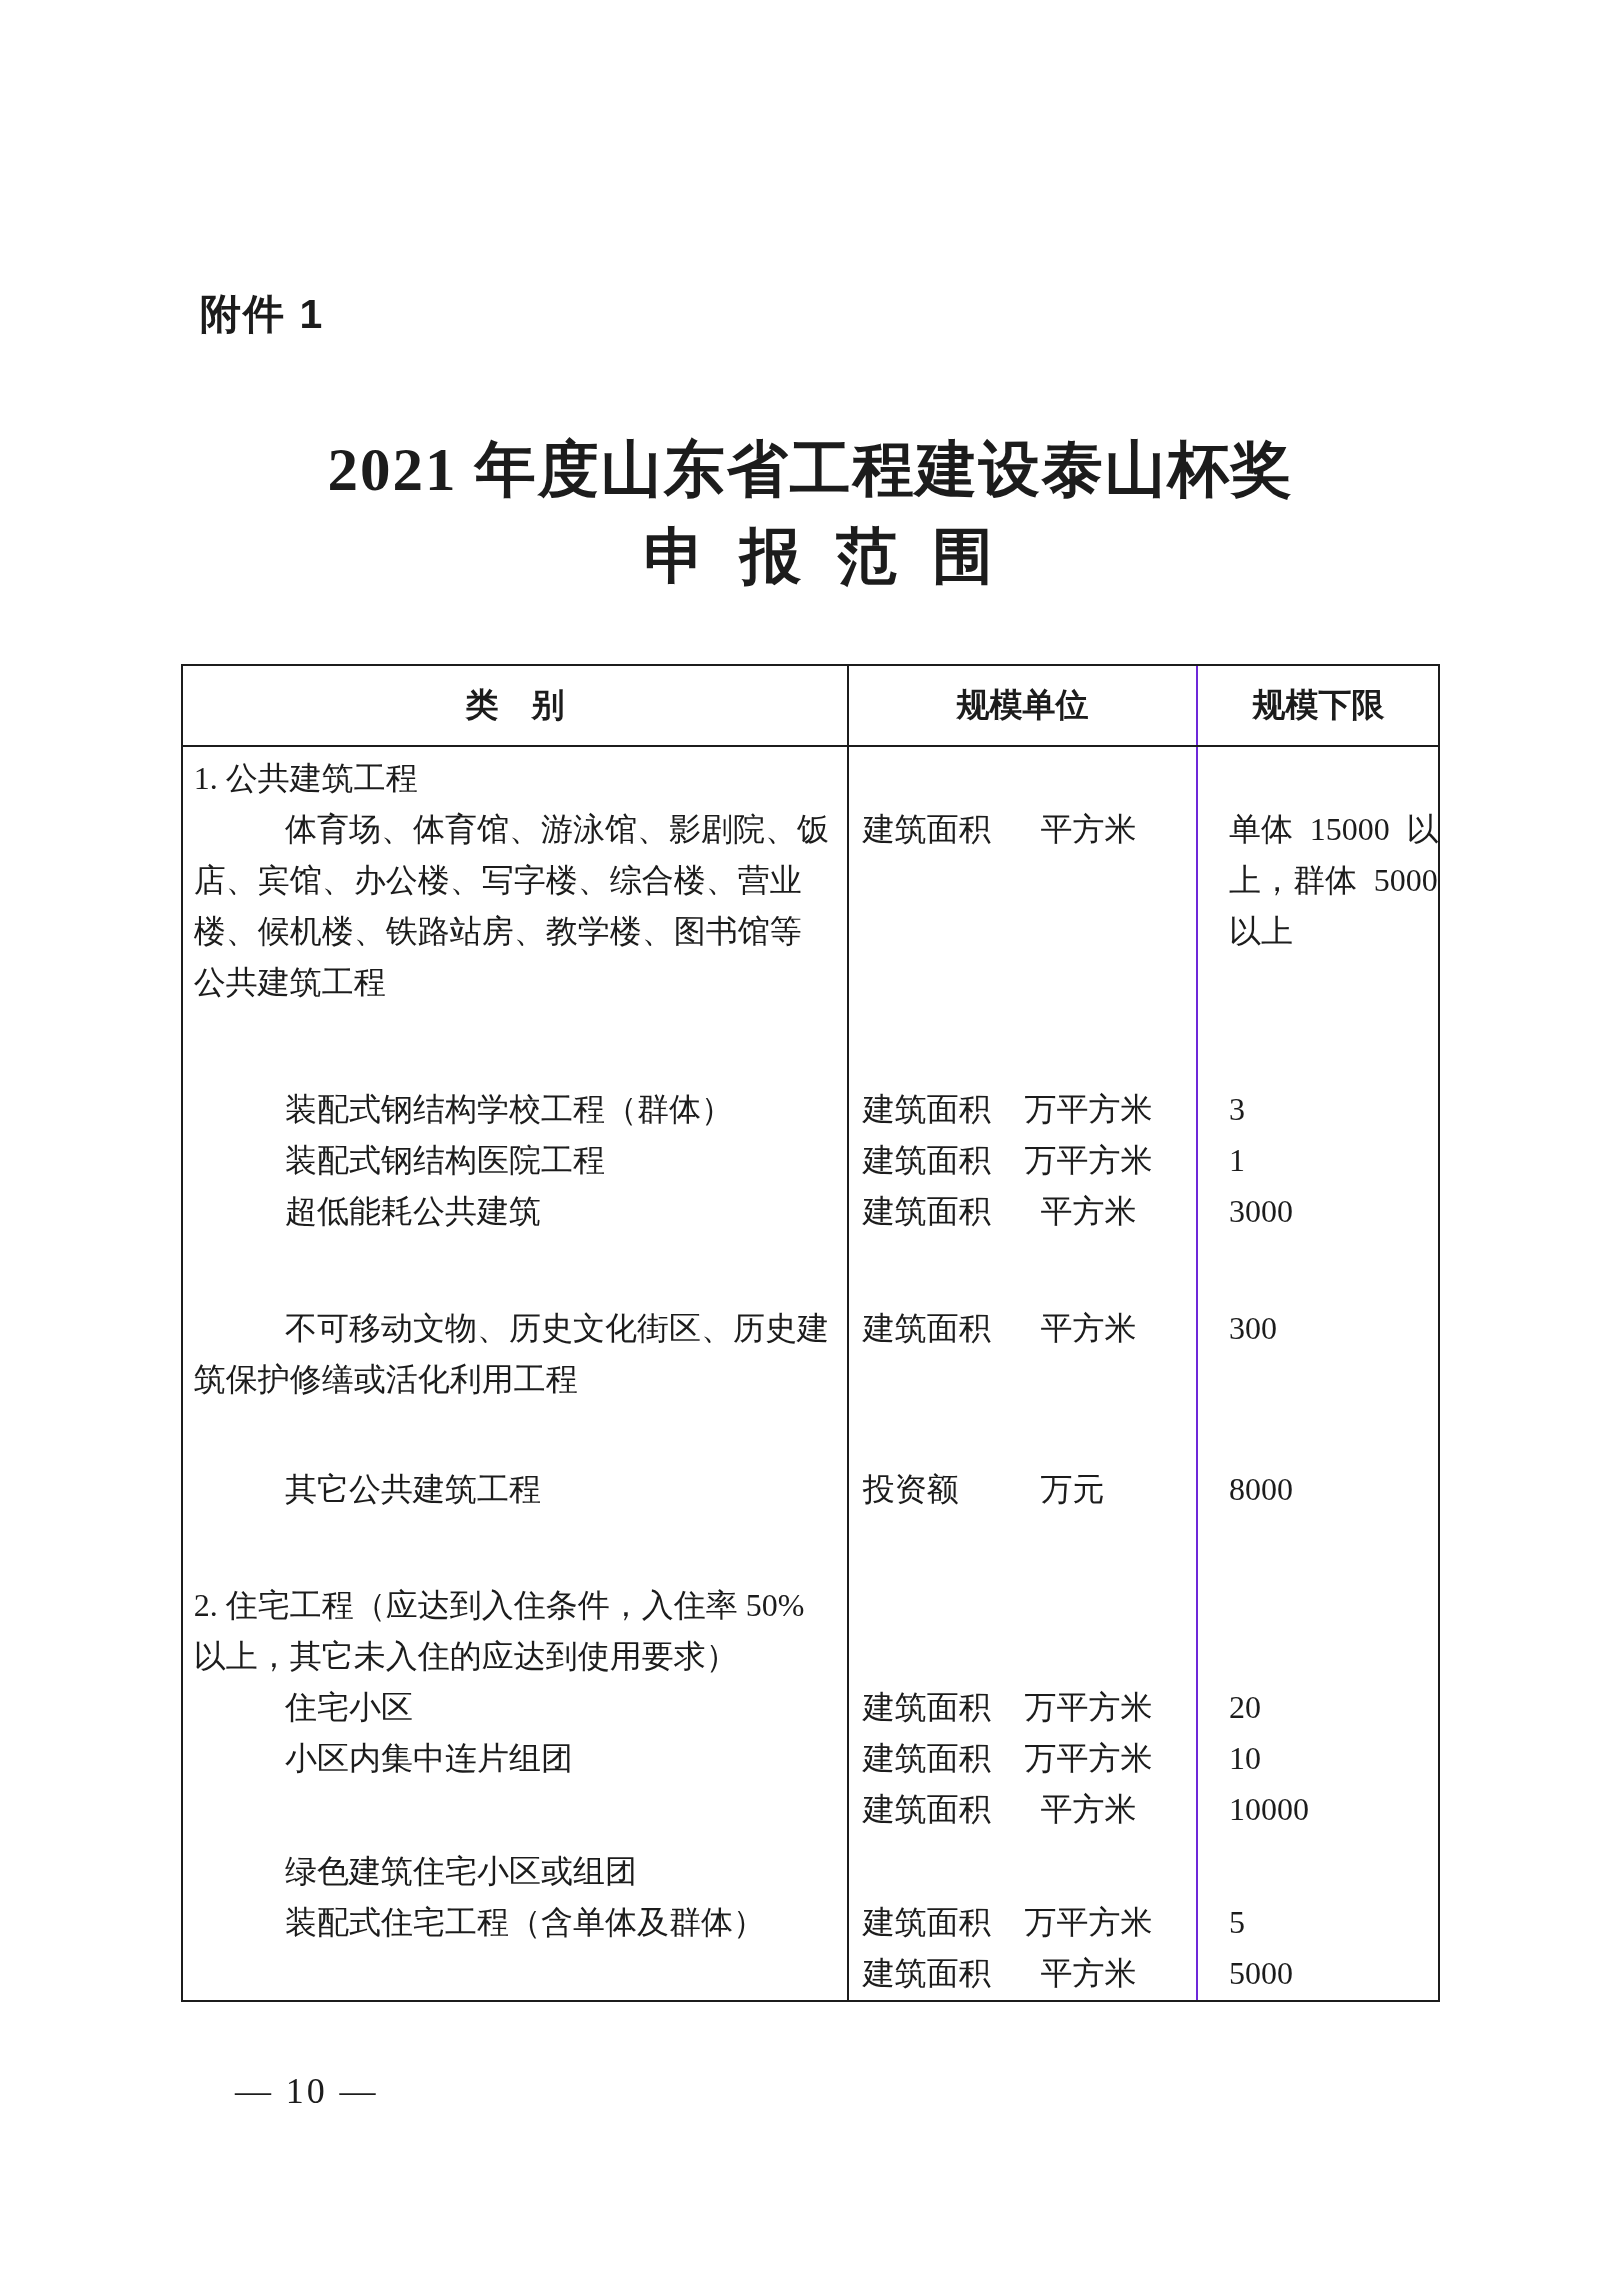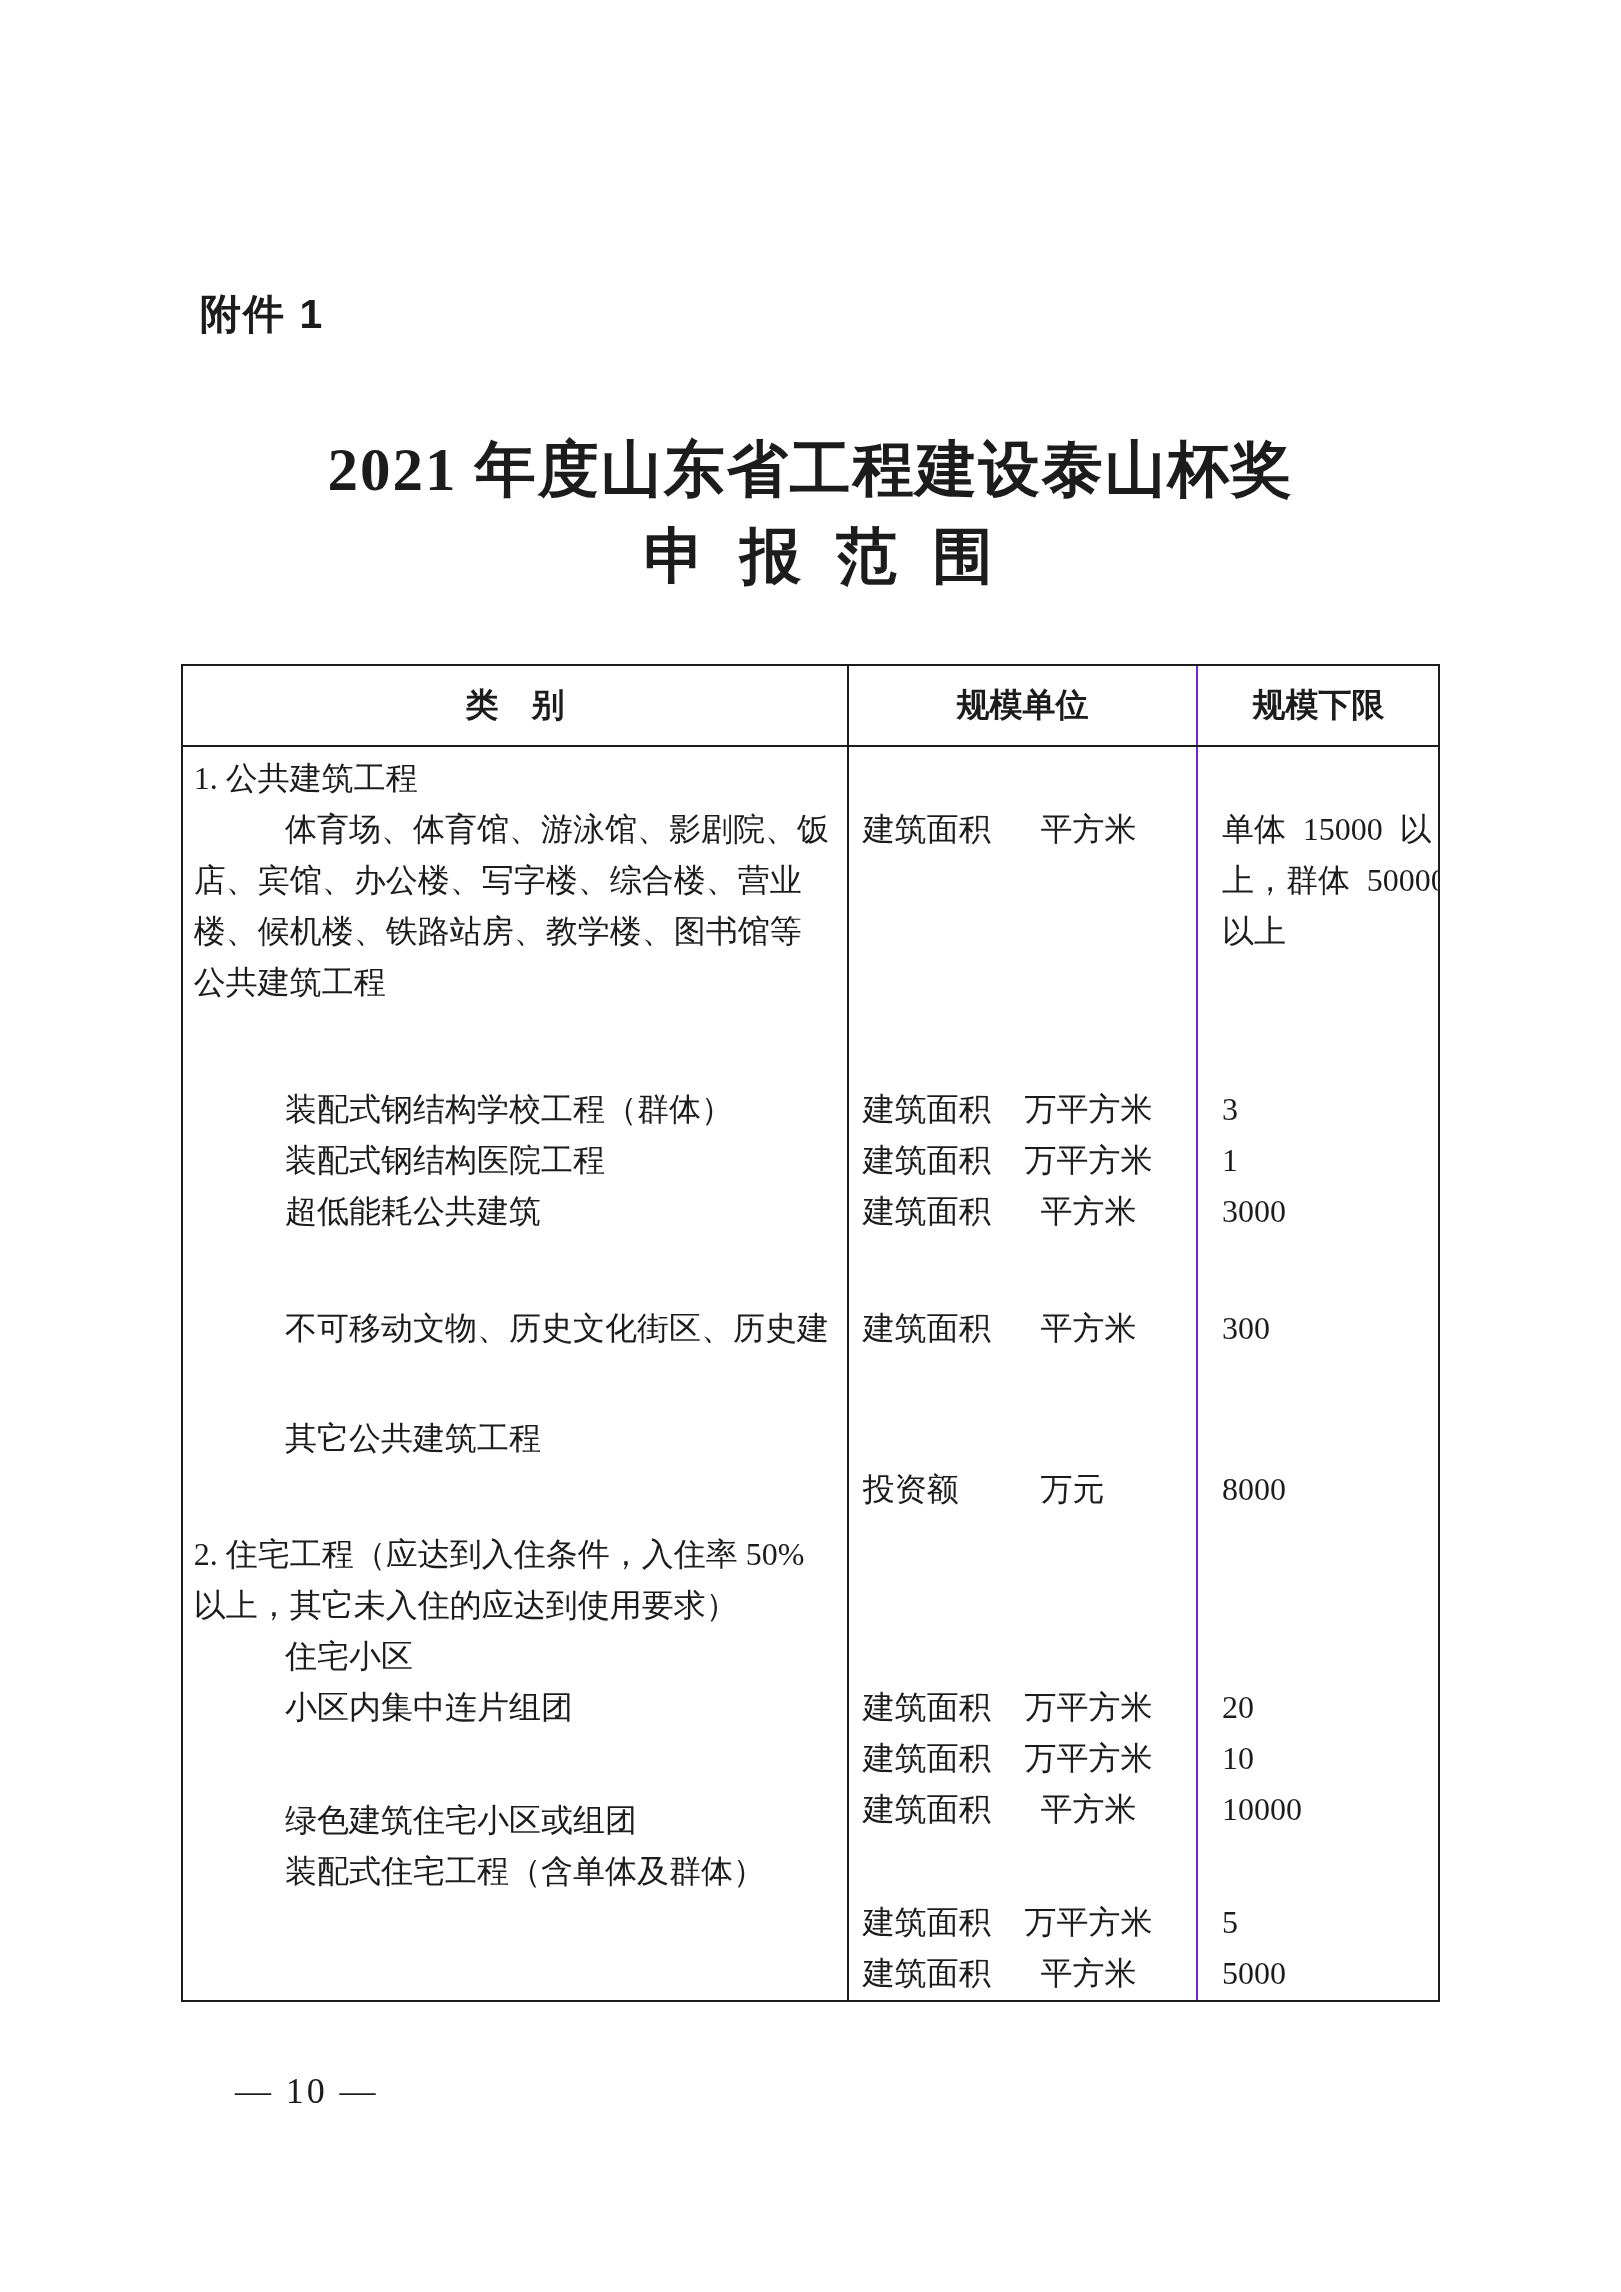--- a/index.html
+++ b/index.html
@@ -37,21 +37,21 @@
   }
   .th1,.col1{border-right:2px solid #1c1c1c;}
   .th2,.col2{border-right:2px solid #6d28d9;}
   .tbody{height:1253px;}
   .td{padding-top:5.9px;box-sizing:border-box;overflow:hidden;font-size:32px;}
   .tline{height:51px;line-height:51px;white-space:nowrap;}
   .col1 .tline{padding-left:10.8px;}
   .col1 .tline.indent{padding-left:102px;}
   .col2 .u-line{display:flex;padding-left:13.7px;padding-right:9.8px;}
   .col2 .u-line .unit{flex:1;text-align:center;}
-  .col3 .tline{padding-left:24px;word-spacing:8.8px;}
+  .col3 .tline{padding-left:31px;word-spacing:8.8px;}
   .tgap{width:100%;}
   .page-num{
     position:absolute;left:235px;top:2070px;
     font-size:36px;letter-spacing:2.9px;
   }
 </style>
 </head>
 <body>
 
 <div class="page">
@@ -73,20 +73,21 @@
           <div class="tline cat indent">体育场、体育馆、游泳馆、影剧院、饭</div>
           <div class="tline cat">店、宾馆、办公楼、写字楼、综合楼、营业</div>
           <div class="tline cat">楼、候机楼、铁路站房、教学楼、图书馆等</div>
           <div class="tline cat">公共建筑工程</div>
           <div class="tgap" style="height: 76px;"></div>
           <div class="tline cat indent">装配式钢结构学校工程（群体）</div>
           <div class="tline cat indent">装配式钢结构医院工程</div>
           <div class="tline cat indent">超低能耗公共建筑</div>
           <div class="tgap" style="height: 66px;"></div>
           <div class="tline cat indent">不可移动文物、历史文化街区、历史建</div>
+          <div class="tline cat">筑保护修缮或活化利用工程</div>
           <div class="tgap" style="height: 59px;"></div>
           <div class="tline cat indent">其它公共建筑工程</div>
           <div class="tgap" style="height: 65px;"></div>
           <div class="tline cat">2. 住宅工程（应达到入住条件，入住率 50%</div>
           <div class="tline cat">以上，其它未入住的应达到使用要求）</div>
           <div class="tline cat indent">住宅小区</div>
           <div class="tline cat indent">小区内集中连片组团</div>
           <div class="tgap" style="height: 62px;"></div>
           <div class="tline cat indent">绿色建筑住宅小区或组团</div>
           <div class="tline cat indent">装配式住宅工程（含单体及群体）</div>

